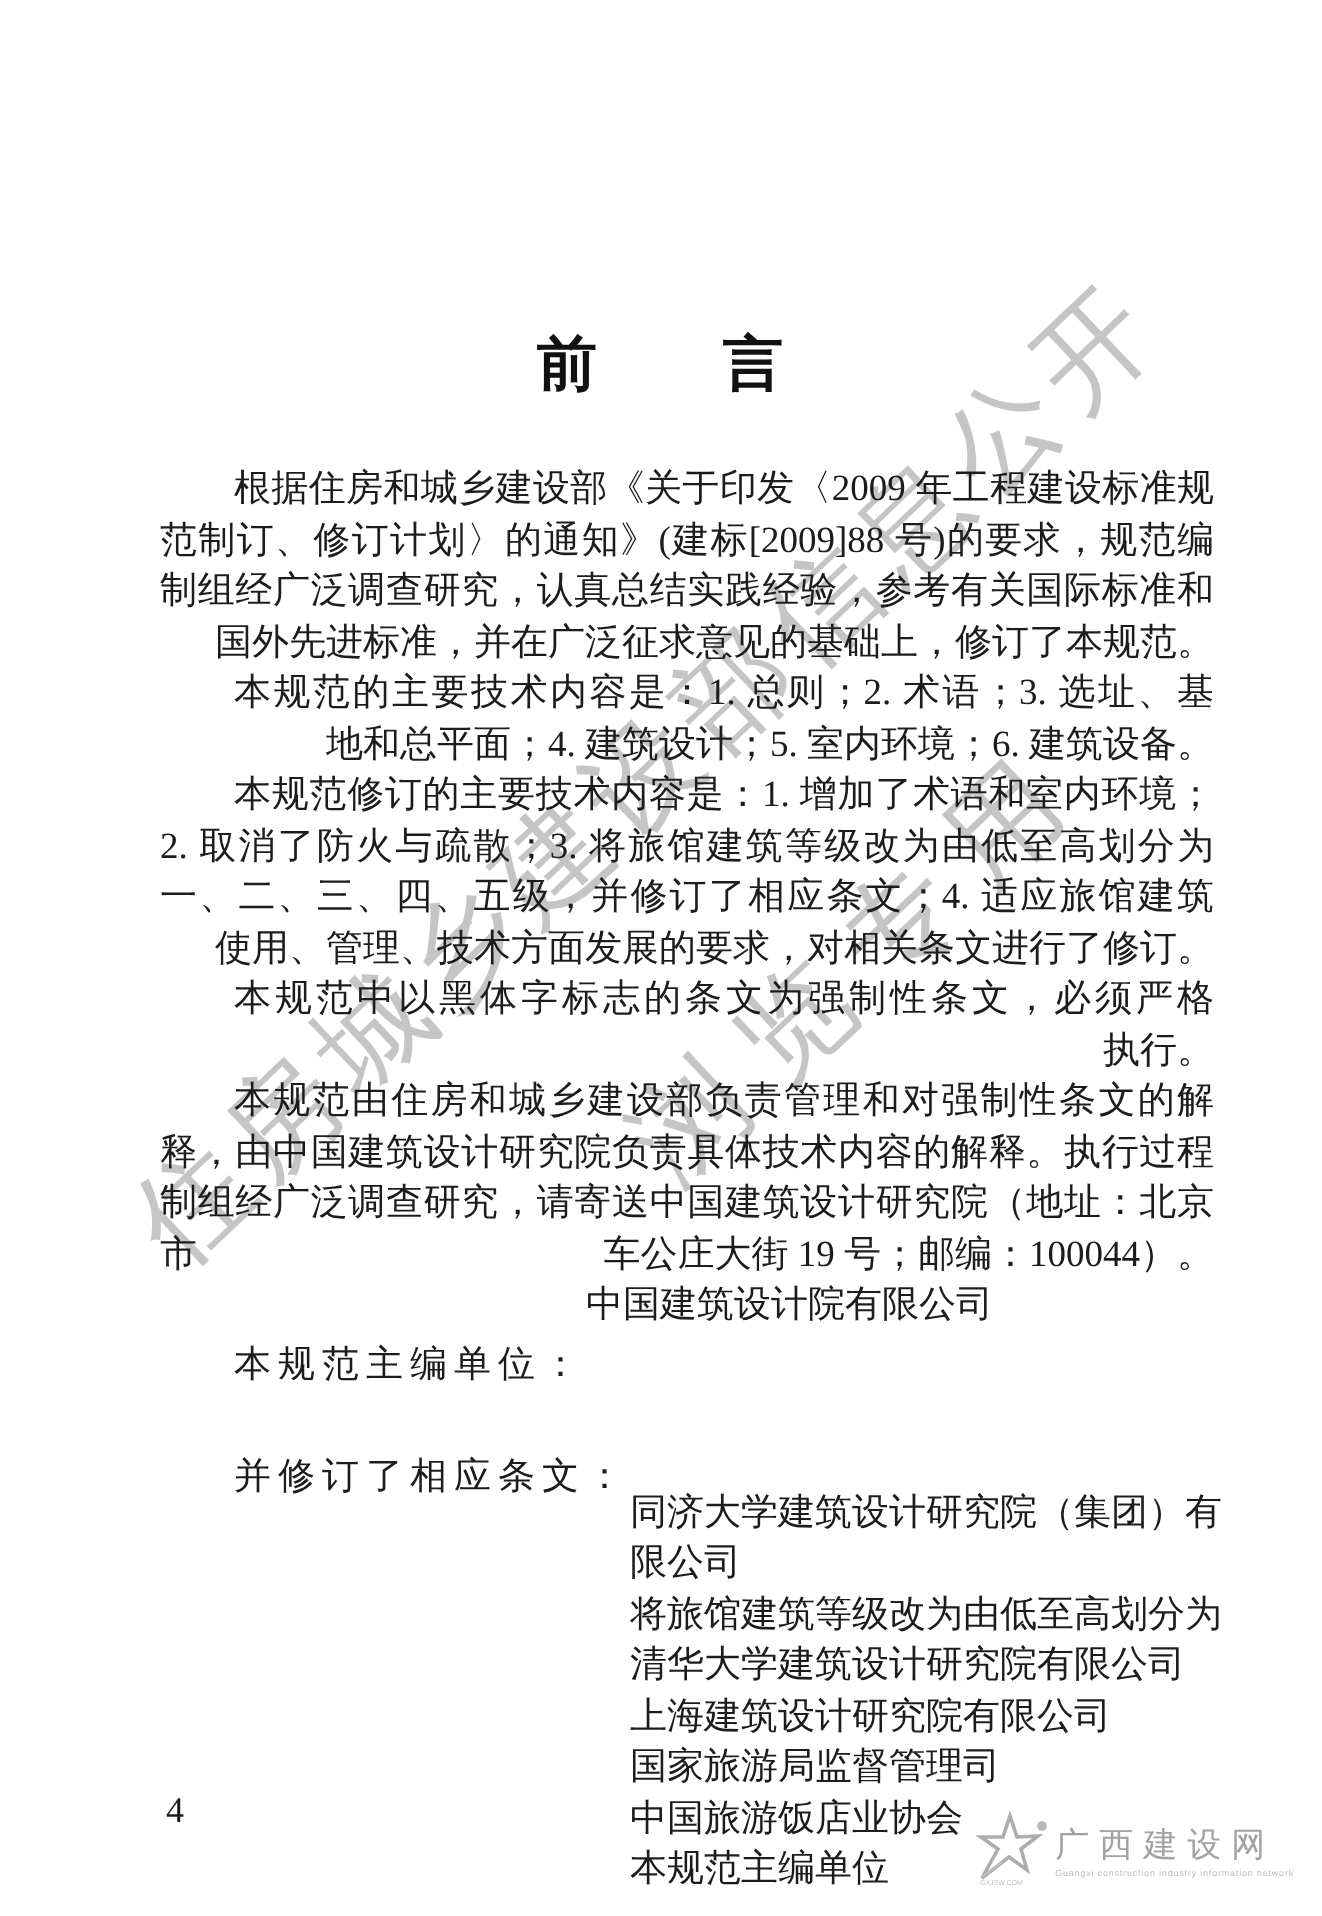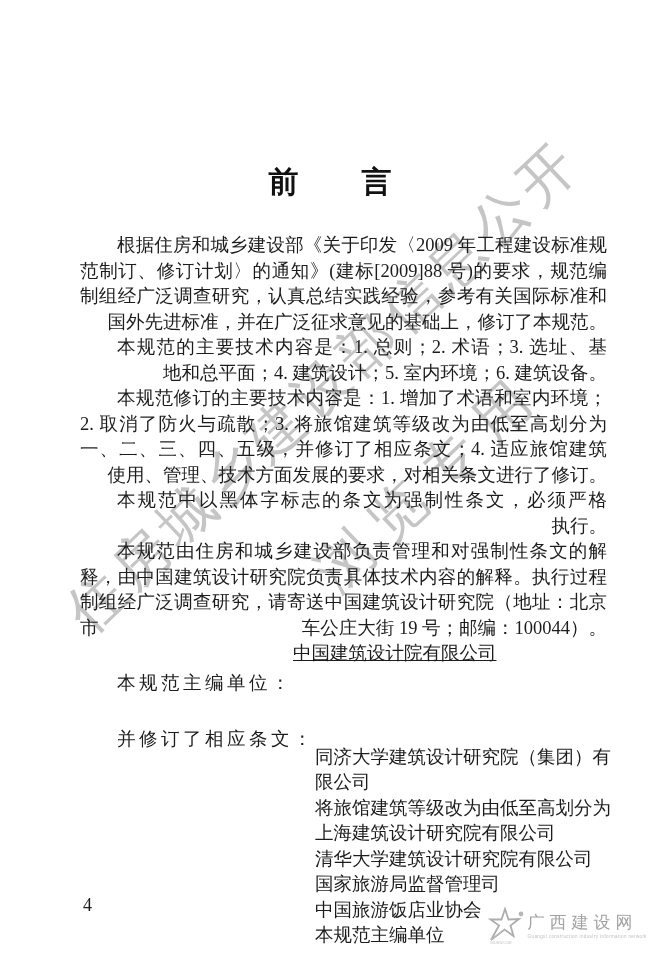--- a/index.html
+++ b/index.html
@@ -24,21 +24,21 @@
   
   .body{
     position:absolute;top:233px;left:80px;width:527px;z-index:2;
     font-size:18.5px;line-height:25.5px;
   }
   .ln{height:25.5px;overflow:visible;text-align:right;}
   .jf{text-align:justify;text-align-last:justify;}
   .ind{text-indent:37px;}
   .unit-row{display:flex;padding-left:37px;}
   .unit-label{letter-spacing:3.5px;white-space:nowrap;flex:0 0 auto;margin-top:30px;}
-  .unit-value{flex:0 0 auto;width:300px;text-decoration:underline;}
+  .unit-value{flex:0 0 auto;width:300px;}
   .unit-list{flex:0 0 auto;width:300px;margin-top:48px;}
   .unit-item{min-height:25.5px;}
   
   .pagenum{position:absolute;left:83px;top:895px;font-size:18px;z-index:2;}
   .logo{
     position:absolute;right:14px;bottom:12px;z-index:2;display:flex;align-items:center;
     color:#a9a9a9;
   }
   .logo-star{margin-right:4px;position:relative;top:2px;}
   .logo-textblock{display:flex;flex-direction:column;}
@@ -80,22 +80,22 @@
     <div class="unit-row">
       <span class="unit-label">本规范主编单位：</span>
       <span class="unit-value">中国建筑设计院有限公司</span>
     </div>
 
     <div class="unit-row">
       <span class="unit-label">并修订了相应条文：</span>
       <div class="unit-list">
         <div class="unit-item">同济大学建筑设计研究院（集团）有限公司</div>
         <div class="unit-item">将旅馆建筑等级改为由低至高划分为</div>
+        <div class="unit-item">清华大学建筑设计研究院有限公司</div>
         <div class="unit-item">上海建筑设计研究院有限公司</div>
-        <div class="unit-item">清华大学建筑设计研究院有限公司</div>
         <div class="unit-item">国家旅游局监督管理司</div>
         <div class="unit-item">中国旅游饭店业协会</div>
         <div class="unit-item">本规范主编单位</div>
       </div>
     </div>
   </div>
 
   <div class="pagenum">4</div>
 
   <div class="logo">

